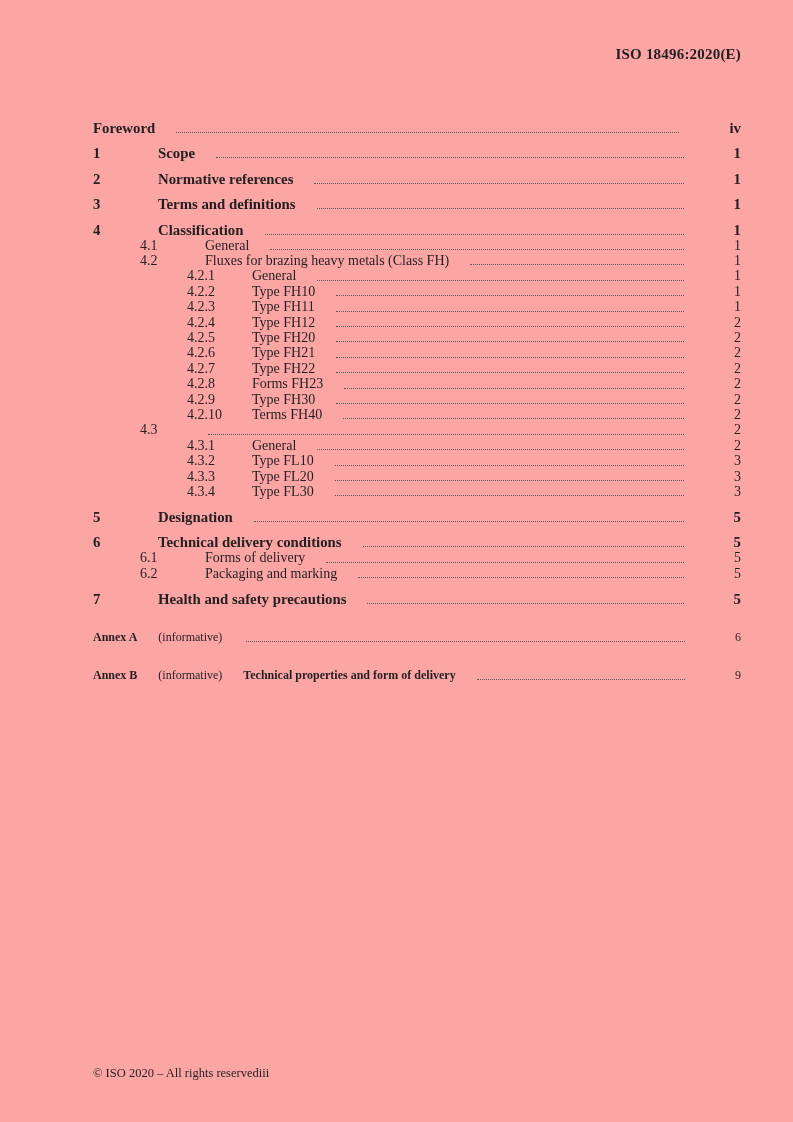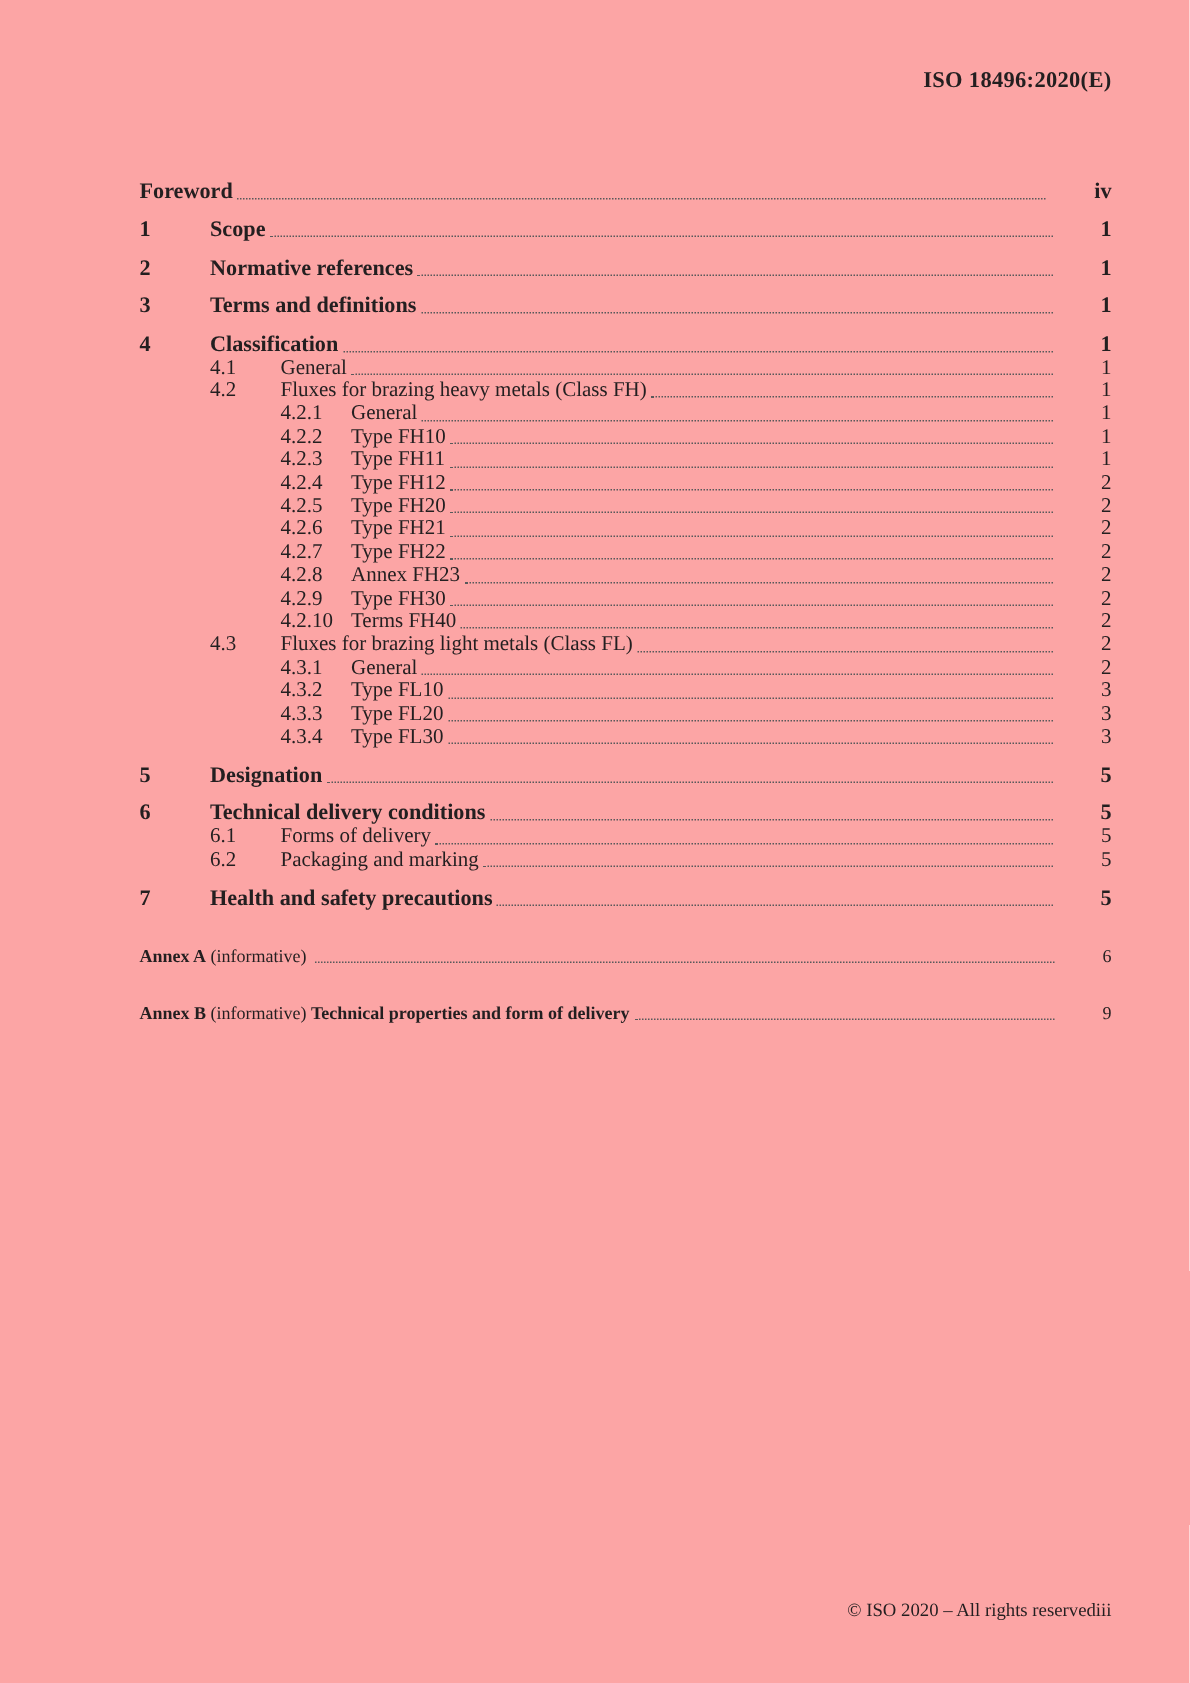--- a/index.html
+++ b/index.html
@@ -46,20 +46,21 @@
     font-size: 12.5px;
     padding-bottom: 3px;
   }
   .toc { width: 100%; }
   .toc-row {
     display: flex;
     align-items: baseline;
     font-size: 14px;
     line-height: 15.4px;
     margin: 0;
+    gap: 18px;
   }
   .toc-row.l1 {
     font-weight: bold;
     font-size: 14.8px;
     line-height: 16px;
     margin-top: 9.5px;
   }
   .toc-row.l2 { padding-left: 47px; }
   .toc-row.l3 { padding-left: 94px; }
   .toc-row.annex {
@@ -86,21 +87,21 @@
     flex: 0 0 auto;
     white-space: nowrap;
     margin-left: 31px;
   }
   .doc-footer {
     position: absolute;
     left: 93px;
     right: 52px;
     top: 1066px;
     display: flex;
-    justify-content: flex-end;
+    justify-content: flex-start;
     font-size: 12.5px;
   }
 </style>
 </head>
 <body>
 
 <div class="page">
   <div class="doc-header">ISO 18496:2020(E)</div>
 
   <div class="content">
@@ -184,39 +185,38 @@
           <span class="toc-page">2</span>
         </div>
         <div class="toc-row l3">
           <span class="toc-num">4.2.7</span>
           <span class="toc-title">Type FH22</span>
           <span class="leader"></span>
           <span class="toc-page">2</span>
         </div>
         <div class="toc-row l3">
           <span class="toc-num">4.2.8</span>
-          <span class="toc-title">Annex FH23</span>
+          <span class="toc-title">Forms FH23</span>
           <span class="leader"></span>
           <span class="toc-page">2</span>
         </div>
         <div class="toc-row l3">
           <span class="toc-num">4.2.9</span>
           <span class="toc-title">Type FH30</span>
           <span class="leader"></span>
           <span class="toc-page">2</span>
         </div>
         <div class="toc-row l3">
           <span class="toc-num">4.2.10</span>
           <span class="toc-title">Terms FH40</span>
           <span class="leader"></span>
           <span class="toc-page">2</span>
         </div>
         <div class="toc-row l2">
           <span class="toc-num">4.3</span>
-          <span class="toc-title">Fluxes for brazing light metals (Class FL)</span>
           <span class="leader"></span>
           <span class="toc-page">2</span>
         </div>
         <div class="toc-row l3">
           <span class="toc-num">4.3.1</span>
           <span class="toc-title">General</span>
           <span class="leader"></span>
           <span class="toc-page">2</span>
         </div>
         <div class="toc-row l3">

